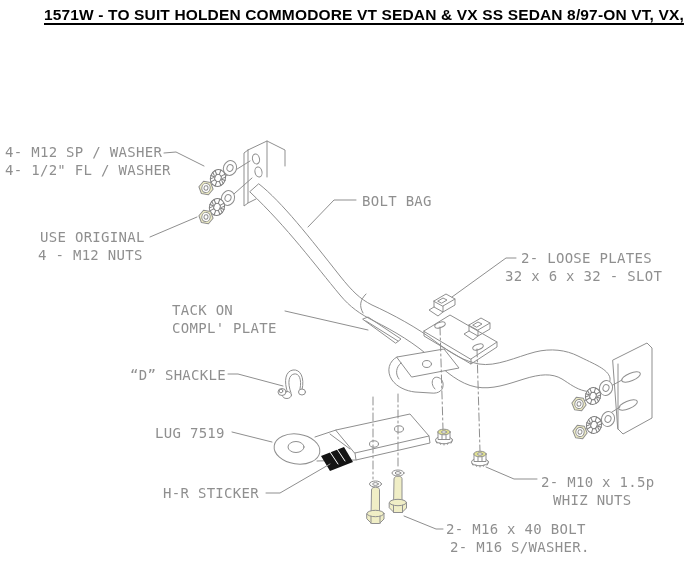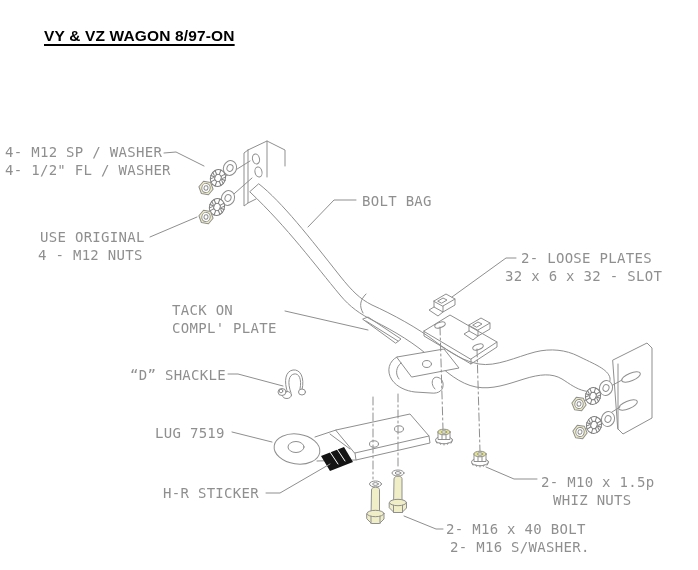--- a/index.html
+++ b/index.html
@@ -12,22 +12,21 @@
   svg{position:absolute;left:0;top:0;}
   .cad{font-family:"DejaVu Sans Mono","Liberation Mono",monospace;font-size:14px;
        letter-spacing:0.3px;fill:#8f8f8f;}
 </style>
 </head>
 <body>
 
 <div id="page">
 
   <div class="title">
-    <br>
-    <span>VY &amp; VZ WAGON 8/97-ON</span>
+    <span>1571W - TO SUIT HOLDEN COMMODORE VT SEDAN &amp; VX SS SEDAN 8/97-ON VT, VX,</span><br>
   </div>
 
   <svg width="698" height="570" viewBox="0 0 698 570">
     <defs>
       <g id="flatwasher">
         <ellipse rx="6.5" ry="7.5" fill="#fff"></ellipse>
         <ellipse rx="3" ry="3.4"></ellipse>
       </g>
       <g id="starwasher" stroke="#7d7d7d">
         <ellipse rx="7.5" ry="8.5" fill="#fff"></ellipse>

